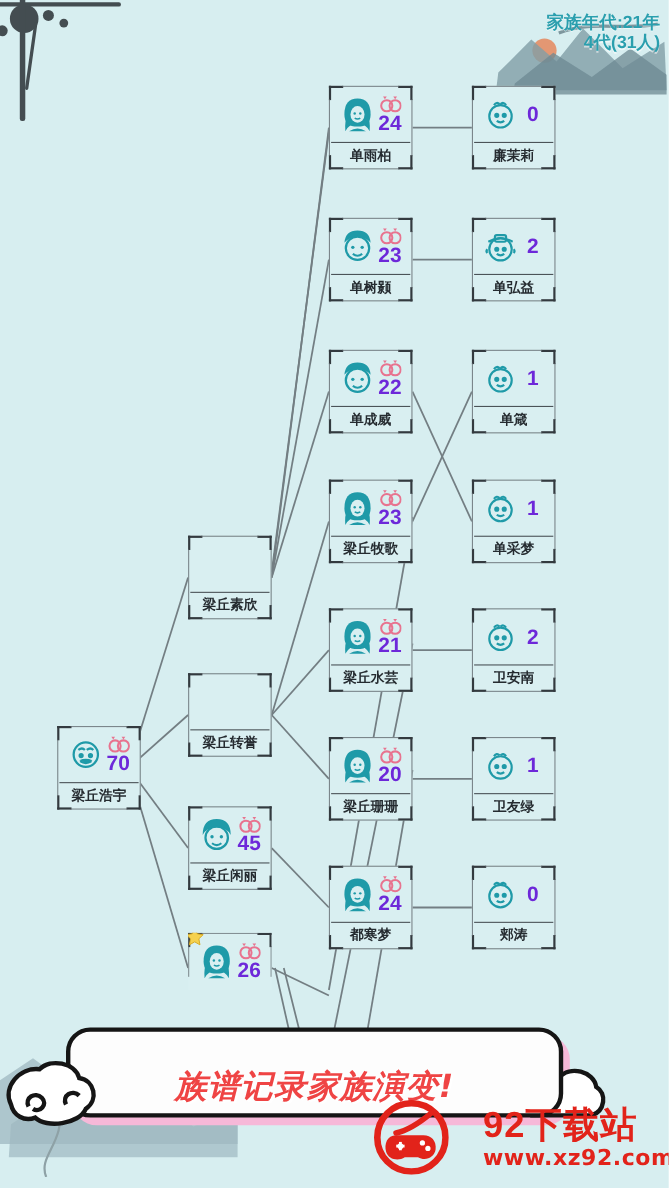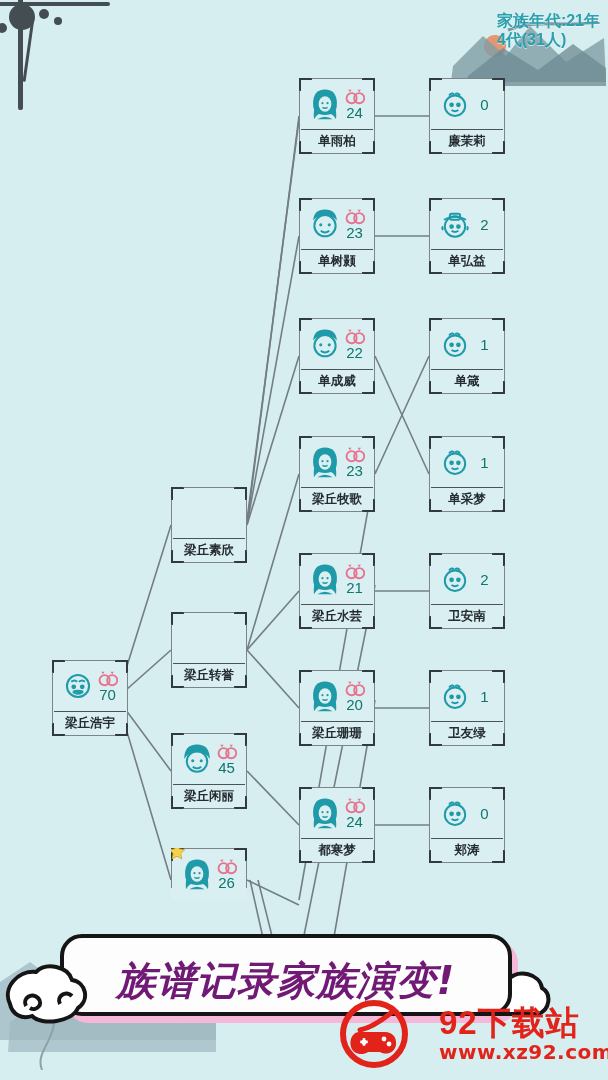--- a/index.html
+++ b/index.html
@@ -30,20 +30,21 @@
   .ink-bottomleft {
     position: absolute; left: -10px; bottom: 10px;
     width: 230px; height: 140px;
     pointer-events: none;
     opacity: .85;
   }
 
   
   .hud {
     position: absolute; right: 8px; top: 12px;
+    text-align: right;
     z-index: 6;
     line-height: 1.18;
   }
   .hud div {
     color: #2a9fae;
     font-size: 16px;
     font-weight: bold;
     text-shadow: 0 1px 0 rgba(255,255,255,.55);
     white-space: nowrap;
   }
@@ -89,21 +90,21 @@
     height: 44px;
     display: flex; align-items: center; justify-content: center;
   }
   .node .avatar { width: 34px; height: 34px; flex: 0 0 auto; }
   .node .meta {
     display: flex; flex-direction: column; align-items: center;
     margin-left: 1px; min-width: 24px;
   }
   .node .ring { width: 22px; height: 16px; }
   .node .age {
-    font-size: 15px; color: #0f766e; font-weight: normal;
+    font-size: 19px; color: #6d28d9; font-weight: bold;
     line-height: 1; margin-top: 1px;
   }
   .node .name-bar {
     position: absolute; left: 2px; right: 2px; bottom: 4px;
     text-align: center;
     font-size: 12.5px; color: #252b30; font-weight: bold;
     white-space: nowrap;
     border-top: 1.4px solid #4b5358;
     padding-top: 3px;
   }
@@ -126,24 +127,24 @@
     position: absolute; left: 60px; bottom: 64px;
     width: 452px; height: 82px;
     background: #fdfdfd;
     border: 4px solid #151515;
     border-radius: 22px;
     z-index: 8;
     display: flex; align-items: flex-end; justify-content: center;
   }
   .banner-text {
     font-family: "DejaVu Sans", "Liberation Sans", sans-serif;
-    font-size: 39px;
+    font-size: 29px;
     font-weight: bold;
     font-style: italic;
-    color: #701a75;
+    color: #ef4444;
     letter-spacing: 1px;
     white-space: nowrap;
     padding-bottom: 4px;
     text-shadow: 2px 2px 0 #ffffff;
   }
   .cloud-left {
     position: absolute; left: 2px; bottom: 46px;
     width: 92px; height: 74px;
     z-index: 9;
   }

